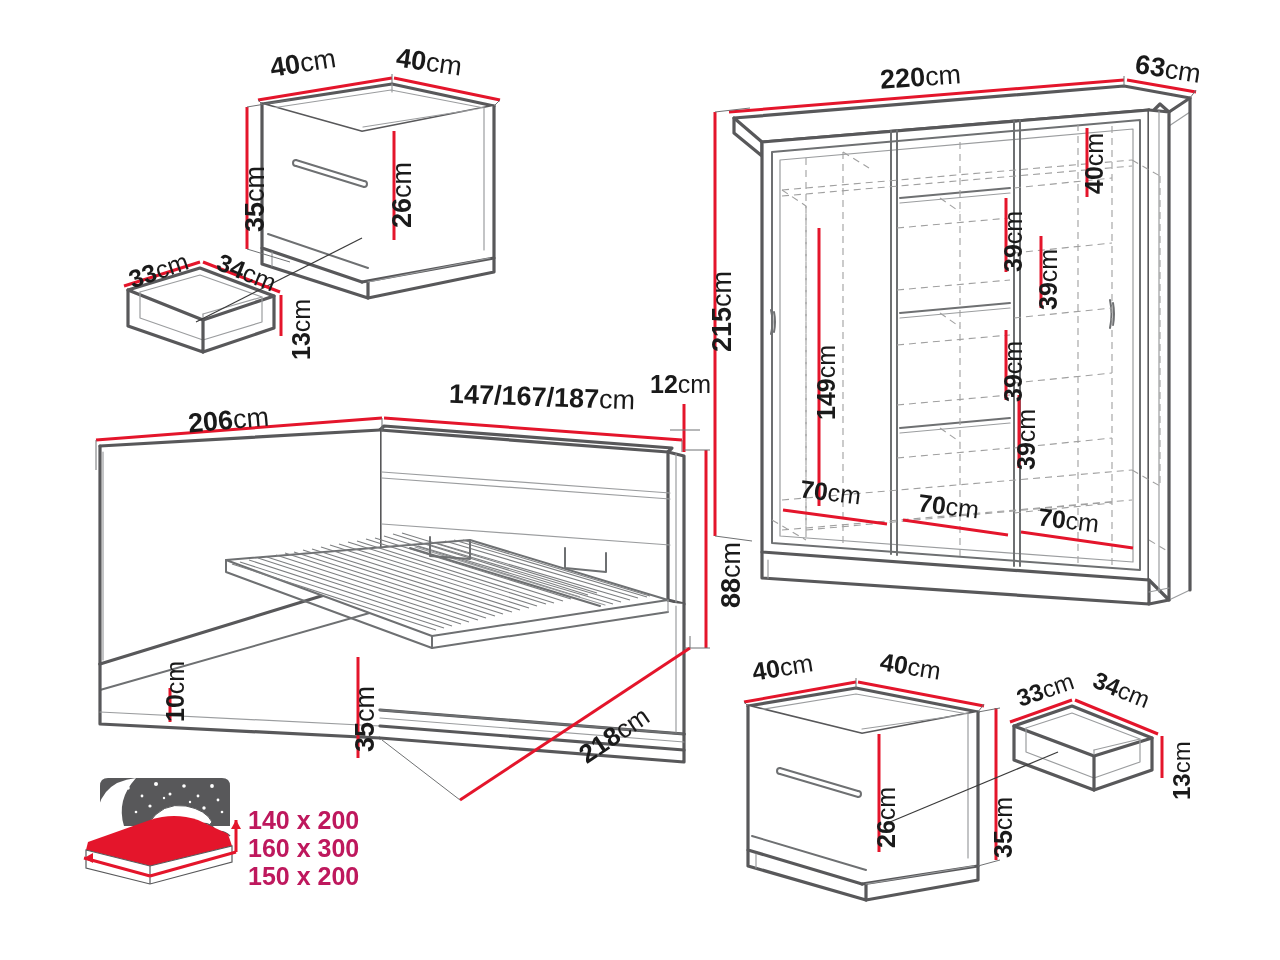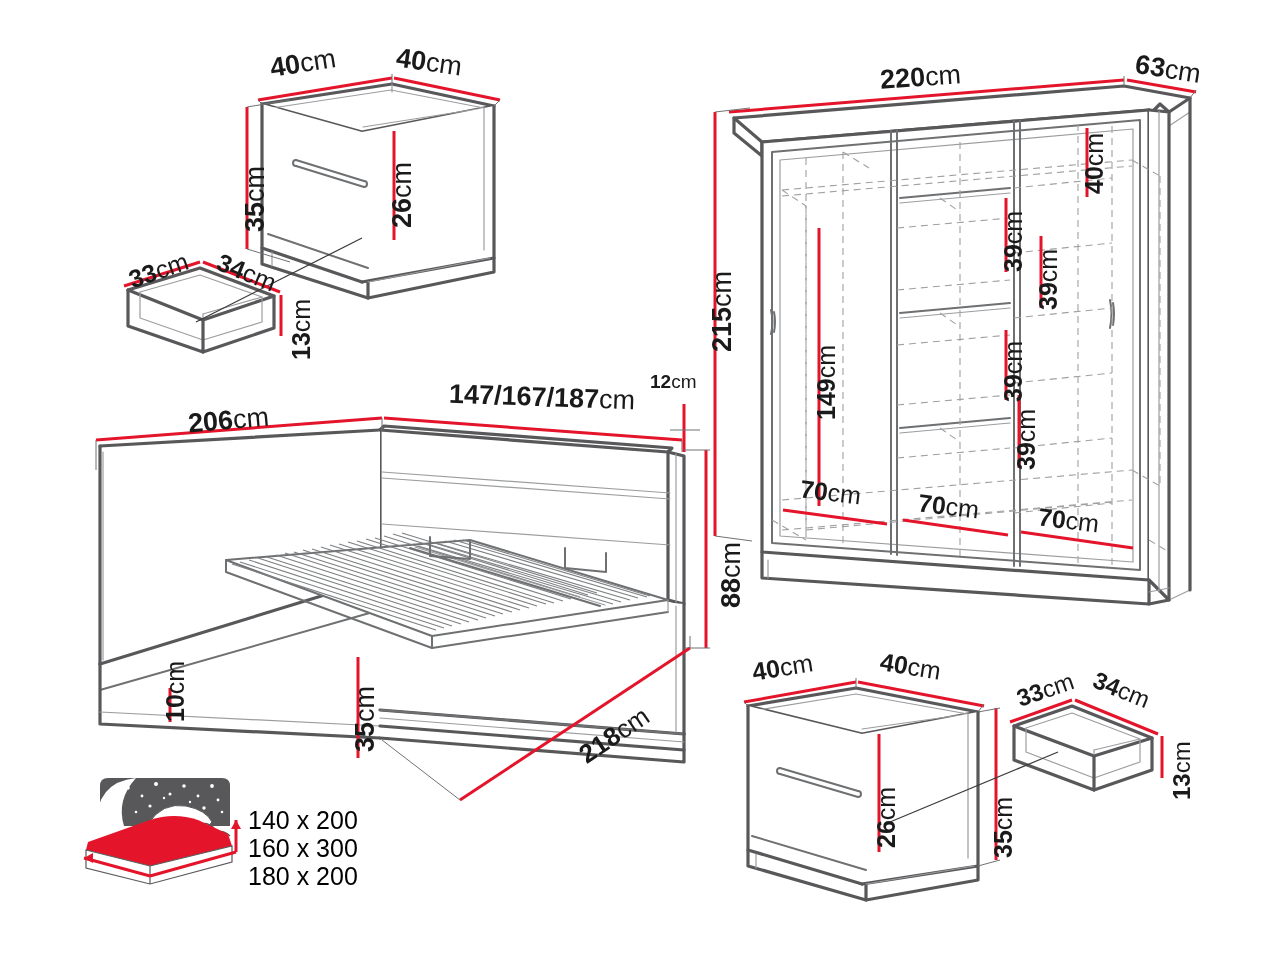--- a/index.html
+++ b/index.html
@@ -19,22 +19,22 @@
     white-space:nowrap;
     line-height:1;
     user-select:none;
   }
   .dim .num{font-weight:bold;}
   .dim .unit{font-weight:normal;}
   .rot90{transform-origin:0 0;}
   .matlist{
     position:absolute;
     font-family:"Liberation Sans", sans-serif;
-    font-weight:normal;
-    color:#000000;
+    font-weight:bold;
+    color:#be185d;
     line-height:1.12;
     white-space:nowrap;
     user-select:none;
   }
 </style>
 </head>
 <body>
 
 <div id="stage">
 
@@ -511,40 +511,40 @@
   <div class="dim" style="left:1038px;top:508px;font-size:25px;transform:rotate(7deg);">
     <span class="num">70</span><span class="unit">cm</span>
   </div>
 
   <div class="dim" style="left:188px;top:407px;font-size:27px;transform:rotate(-5deg);">
     <span class="num">206</span><span class="unit">cm</span>
   </div>
   <div class="dim" style="left:449px;top:384px;font-size:27px;transform:rotate(2deg);">
     <span class="num">147/167/187</span><span class="unit">cm</span>
   </div>
-  <div class="dim" style="left:650px;top:372px;font-size:19px;">
+  <div class="dim" style="left:650px;top:372px;font-size:25px;">
     <span class="num">12</span><span class="unit">cm</span>
   </div>
   <div class="dim rot90" style="left:718px;top:608px;font-size:27px;transform:rotate(-90deg);">
     <span class="num">88</span><span class="unit">cm</span>
   </div>
   <div class="dim" style="left:575px;top:722px;font-size:26px;transform:rotate(-34deg);">
     <span class="num">218</span><span class="unit">cm</span>
   </div>
   <div class="dim rot90" style="left:163px;top:722px;font-size:25px;transform:rotate(-90deg);">
     <span class="num">10</span><span class="unit">cm</span>
   </div>
   <div class="dim rot90" style="left:352px;top:752px;font-size:27px;transform:rotate(-90deg);">
     <span class="num">35</span><span class="unit">cm</span>
   </div>
 
   <div class="matlist" style="left:248px;top:806px;font-size:25px;">
     <div>140 x 200</div>
     <div>160 x 300</div>
-    <div>180 x 200</div>
+    <div>150 x 200</div>
   </div>
 
   <div class="dim" style="left:752px;top:655px;font-size:25px;transform:rotate(-9deg);">
     <span class="num">40</span><span class="unit">cm</span>
   </div>
   <div class="dim" style="left:880px;top:654px;font-size:25px;transform:rotate(9deg);">
     <span class="num">40</span><span class="unit">cm</span>
   </div>
   <div class="dim rot90" style="left:874px;top:848px;font-size:25px;transform:rotate(-90deg);">
     <span class="num">26</span><span class="unit">cm</span>

